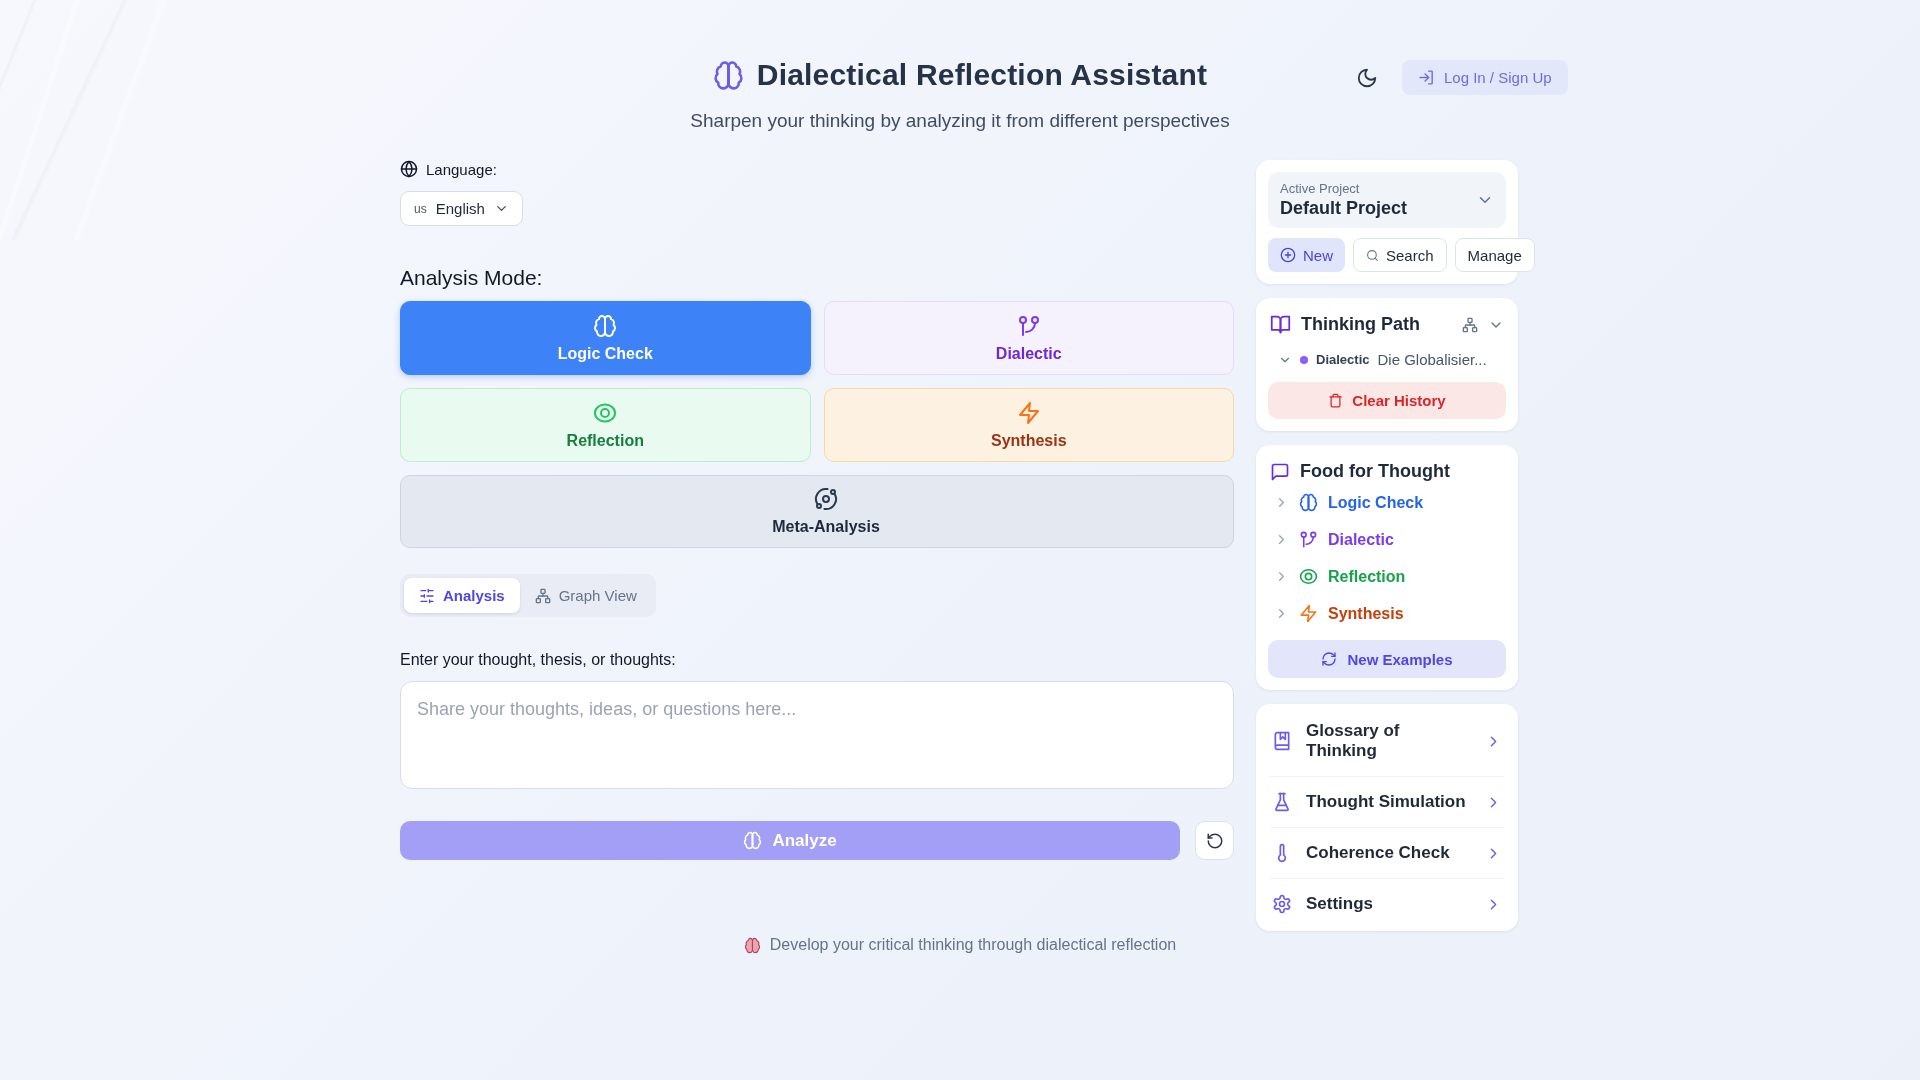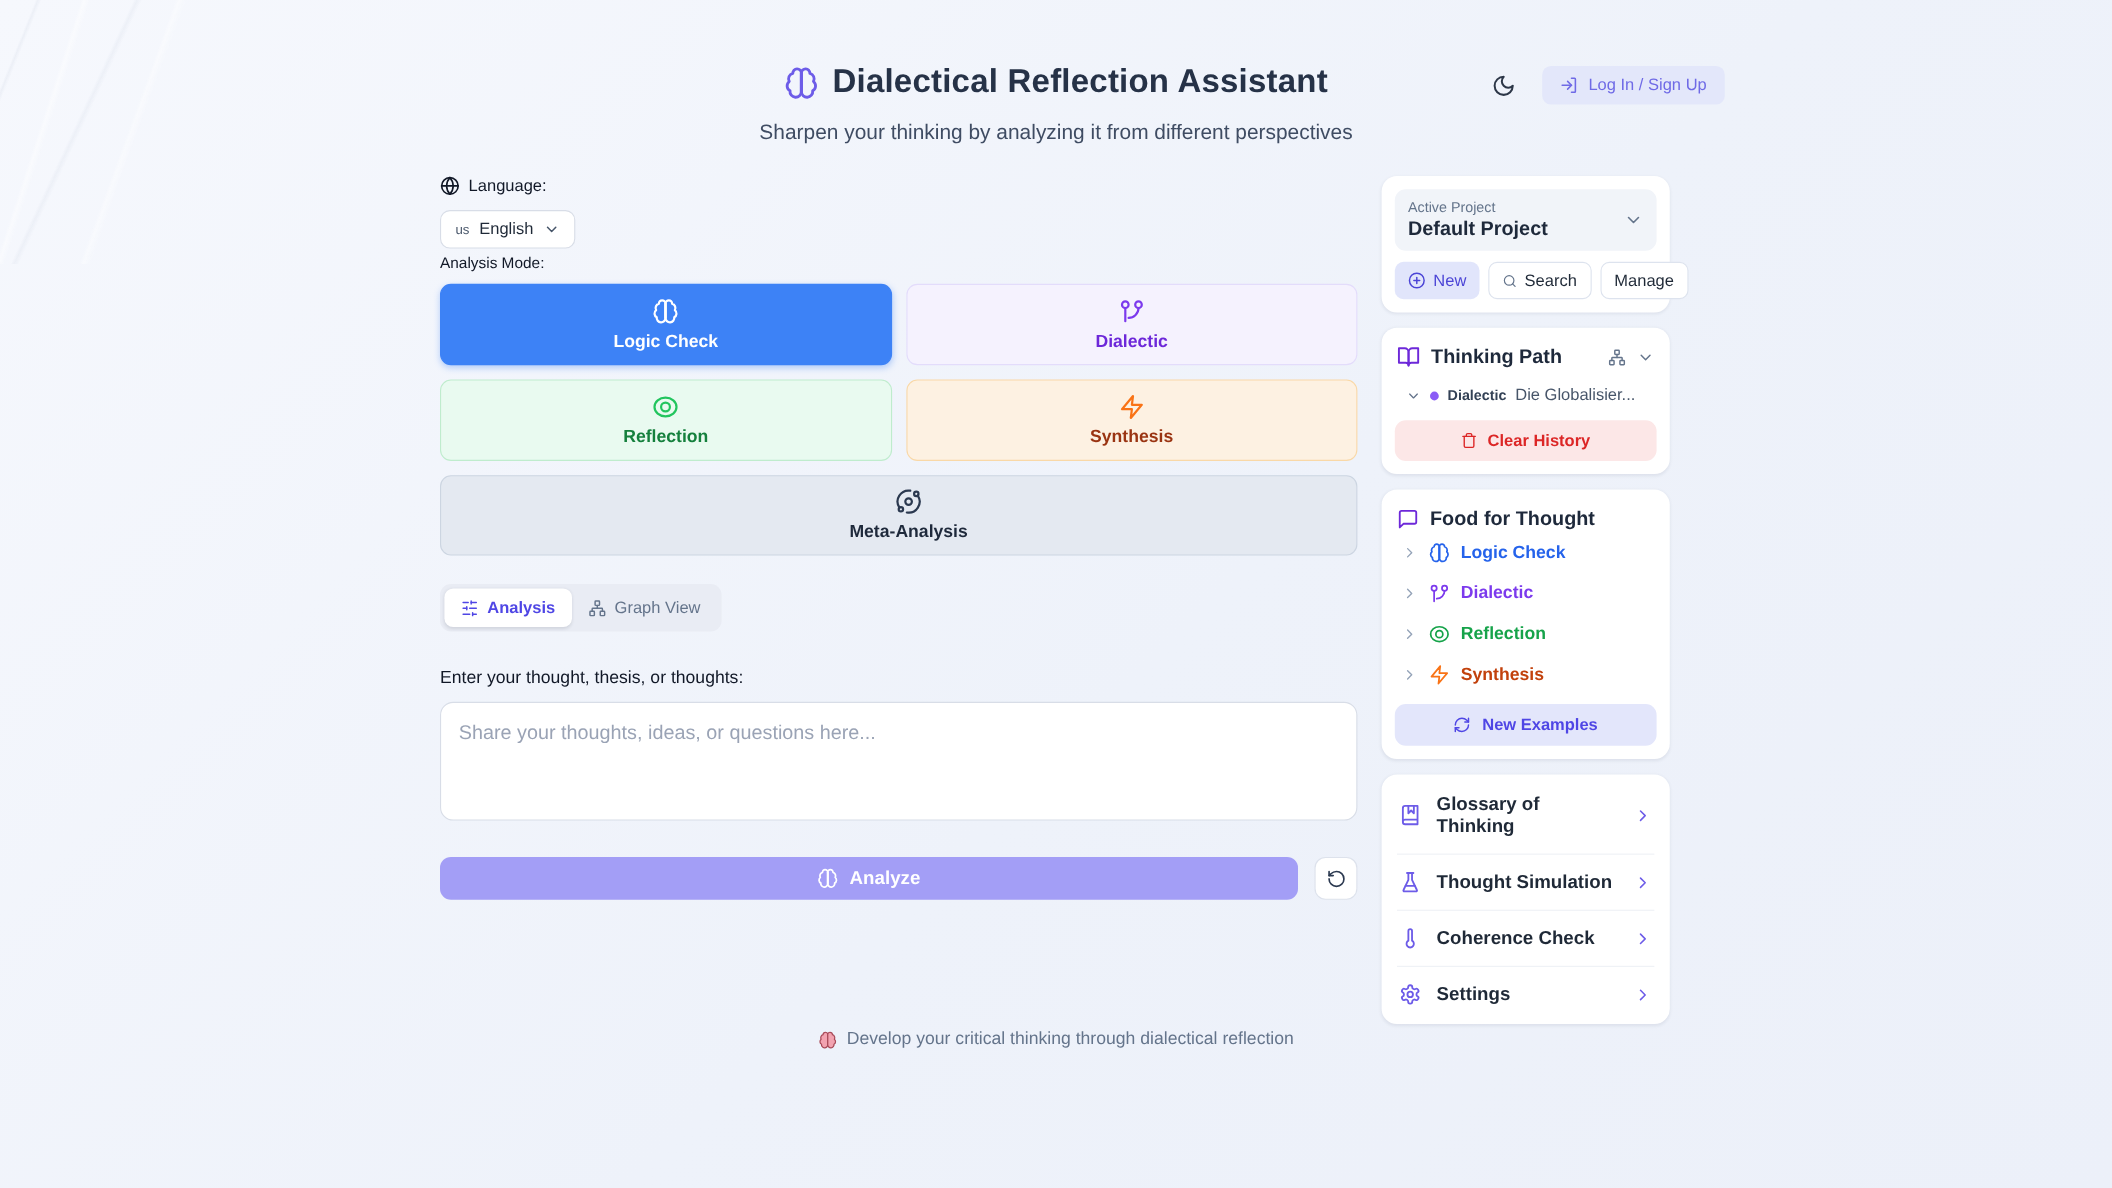--- a/index.html
+++ b/index.html
@@ -34,21 +34,21 @@
 
   
   .main-col { position:absolute; left:400px; top:160px; width:834px; }
 
   .lang-label { display:flex; align-items:center; gap:8px; font-size:15px; color:#111827; }
   .lang-select { margin-top:13px; display:inline-flex; align-items:center; gap:9px; background:#fff;
     border:1px solid #d8dde7; border-radius:9px; padding:8px 13px; cursor:pointer; }
   .lang-flag { font-size:12px; color:#475569; }
   .lang-name { font-size:15px; color:#1f2937; }
 
-  .mode-label { margin-top:5px; font-size:14px; color:#111827; }
+  .mode-label { margin-top:40px; font-size:21px; color:#111827; }
 
   .mode-grid { margin-top:11px; display:grid; grid-template-columns:1fr 1fr; gap:13px; }
   .mode-btn { height:74px; border-radius:10px; border:1px solid transparent; cursor:pointer;
     display:flex; flex-direction:column; align-items:center; justify-content:center; gap:7px;
     font-family:inherit; font-size:16px; font-weight:bold; }
   .mode-btn.full { grid-column:1 / -1; height:73px;padding-left:18px; }
   .m-logic { background:#3d82f6; color:#fff; border-color:#3d82f6; box-shadow:0 2px 6px rgba(61,130,246,.35); }
   .m-dialectic { background:#f5f2fe; color:#6d28d9; border-color:#e3dcfb; }
   .m-dialectic svg { color:#7c3aed; }
   .m-reflection { background:#e9faf0; color:#15803d; border-color:#bfeccd; }

